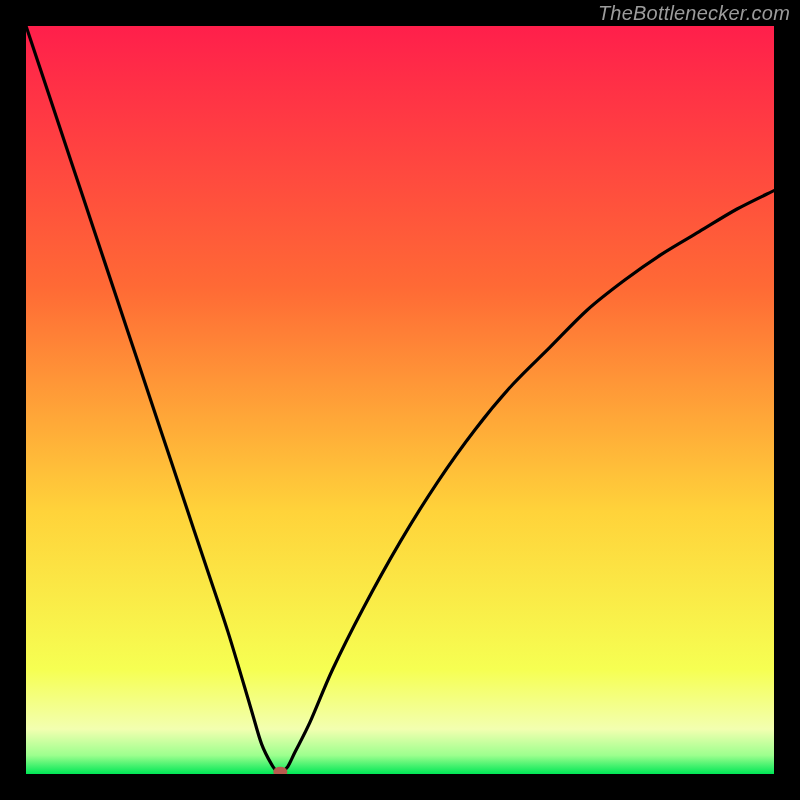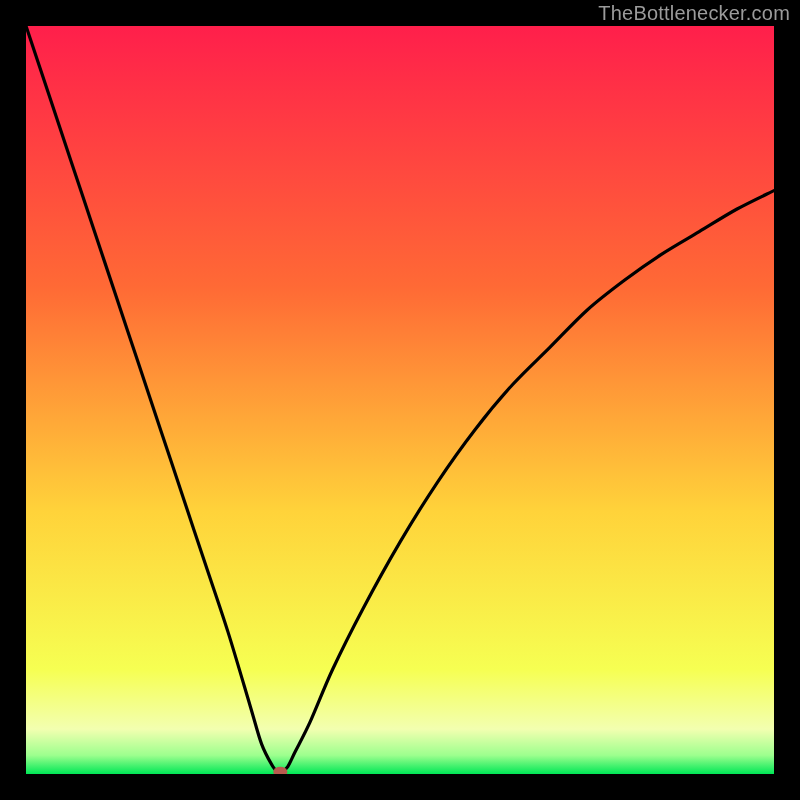--- a/index.html
+++ b/index.html
@@ -11,20 +11,21 @@
     overflow: hidden;
     font-family: Arial, Helvetica, sans-serif;
   }
   .frame {
     position: absolute;
     left: 0;
     top: 0;
     width: 800px;
     height: 800px;
     background: #000;
+    font-style: italic;
   }
   .plot {
     position: absolute;
     left: 26px;
     top: 26px;
     width: 748px;
     height: 748px;
   }
   .watermark {
     position: absolute;

